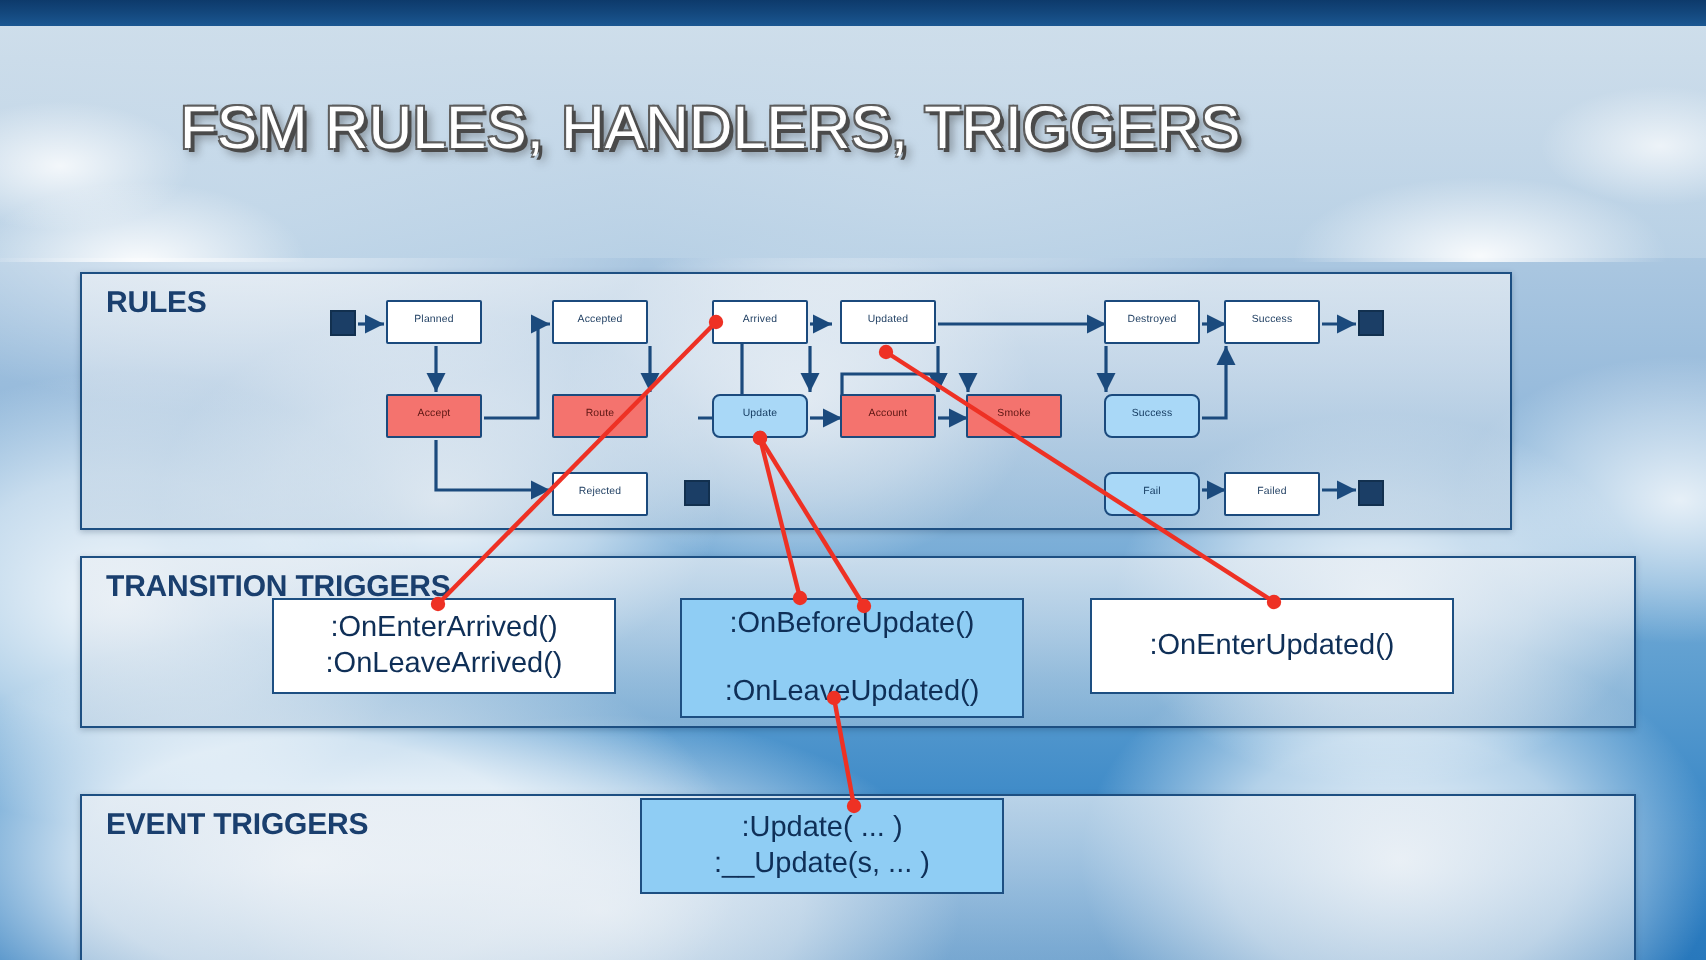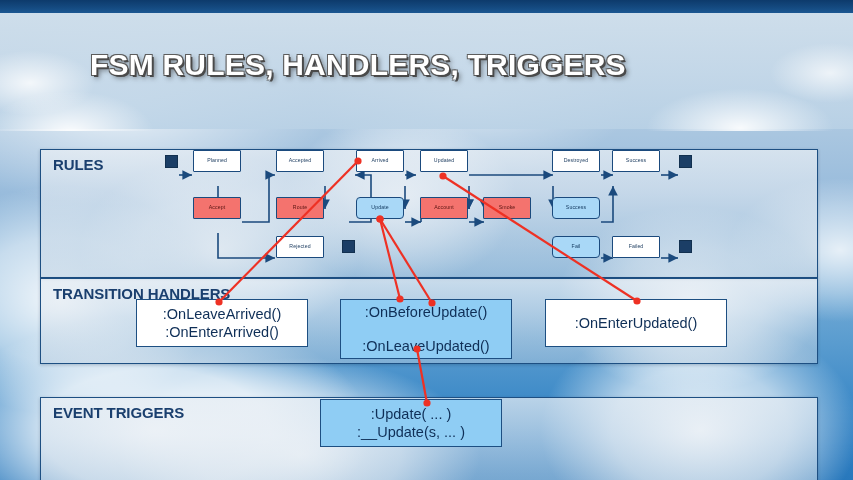--- a/index.html
+++ b/index.html
@@ -47,41 +47,41 @@
   .head-cloud-b {
     position:absolute; left:560px; top:13px; width:300px; height:118px;
     background:
       radial-gradient(ellipse 130px 55px at 180px 115px, rgba(255,255,255,.9), rgba(255,255,255,0) 72%),
       radial-gradient(ellipse 80px 40px at 270px 60px, rgba(255,255,255,.7), rgba(255,255,255,0) 75%);
   }
 
   
   #headline {
     position:absolute; left:90px; top:48px;
-    font-size:30px; font-weight:bold; letter-spacing:.2px;
+    font-size:30px; font-weight:normal; letter-spacing:.2px;
     color:#ffffff;
     text-shadow:
       2px 2px 0 #4a4a4a, -1px -1px 0 #5d5d5d,
       1px -1px 0 #5d5d5d, -1px 1px 0 #5d5d5d,
       3px 3px 5px rgba(30,30,30,.55);
     white-space:nowrap;
   }
 
   
   .panel {
     position:absolute;
     border:1.5px solid #1d4f82;
     background:linear-gradient(180deg,
       rgba(232,238,244,.72) 0%,
       rgba(225,233,241,.60) 35%,
       rgba(205,219,232,.50) 70%,
       rgba(186,206,224,.45) 100%);
     box-shadow:0 1px 3px rgba(10,40,70,.25);
   }
-  #panel-rules        { left:40px; top:136px; width:778px; height:129px;margin-top:13px; }
+  #panel-rules        { left:40px; top:136px; width:716px; height:129px; }
   #panel-handlers     { left:40px; top:278px; width:778px; height:86px; }
   #panel-triggers     { left:40px; top:397px; width:778px; height:110px; }
 
   .panel-title {
     position:absolute; left:12px; top:6px;
     font-size:15px; font-weight:bold; color:#1a3f6e;
     letter-spacing:-.1px; white-space:nowrap;
   }
 
   
@@ -159,21 +159,21 @@
           <path d="M560,72 L572,72 L572,36"></path>
           <path d="M620,25 L637,25"></path>
           <path d="M560,108 L572,108"></path>
           <path d="M620,108 L637,108"></path>
         </g>
       </svg>
     </div>
   </div>
 
   <div class="panel" id="panel-handlers">
-    <div class="panel-title">TRANSITION HANDLERS</div>
+    <div class="panel-title">TRANSITION TRIGGERS</div>
   </div>
 
   <div class="panel" id="panel-triggers">
     <div class="panel-title">EVENT TRIGGERS</div>
   </div>
 
   <div id="node-layer">
       <div class="terminal" style="left: 165px; top: 155px; width: 13px; height: 13px; position: absolute;"></div>
       <div class="node state" style="left: 193px; top: 150px; width: 48px; height: 22px; position: absolute;">Planned</div>
       <div class="node state" style="left: 276px; top: 150px; width: 48px; height: 22px; position: absolute;">Accepted</div>
@@ -189,22 +189,22 @@
       <div class="node act-red" style="left: 483px; top: 197px; width: 48px; height: 22px; position: absolute;">Smoke</div>
       <div class="node act-blu round" style="left: 552px; top: 197px; width: 48px; height: 22px; position: absolute;">Success</div>
       <div class="node state" style="left: 276px; top: 236px; width: 48px; height: 22px; position: absolute;">Rejected</div>
       <div class="terminal" style="left: 342px; top: 240px; width: 13px; height: 13px; position: absolute;"></div>
       <div class="node act-blu round" style="left: 552px; top: 236px; width: 48px; height: 22px; position: absolute;">Fail</div>
       <div class="node state" style="left: 612px; top: 236px; width: 48px; height: 22px; position: absolute;">Failed</div>
       <div class="terminal" style="left: 679px; top: 240px; width: 13px; height: 13px; position: absolute;"></div>
     </div>
   <div id="box-layer">
       <div class="codebox white" style="left: 136px; top: 299px; width: 172px; height: 48px;">
+        <span>:OnEnterArrived()</span>
         <span>:OnLeaveArrived()</span>
-        <span>:OnEnterArrived()</span>
       </div>
       <div class="codebox blue" style="left: 340px; top: 299px; width: 172px; height: 60px; gap: 16px;">
         <span>:OnBeforeUpdate()</span>
         <span>:OnLeaveUpdated()</span>
       </div>
       <div class="codebox white" style="left: 545px; top: 299px; width: 182px; height: 48px;">
         <span>:OnEnterUpdated()</span>
       </div>
       <div class="codebox blue" style="left: 320px; top: 399px; width: 182px; height: 48px;">
         <span>:Update( ... )</span>

